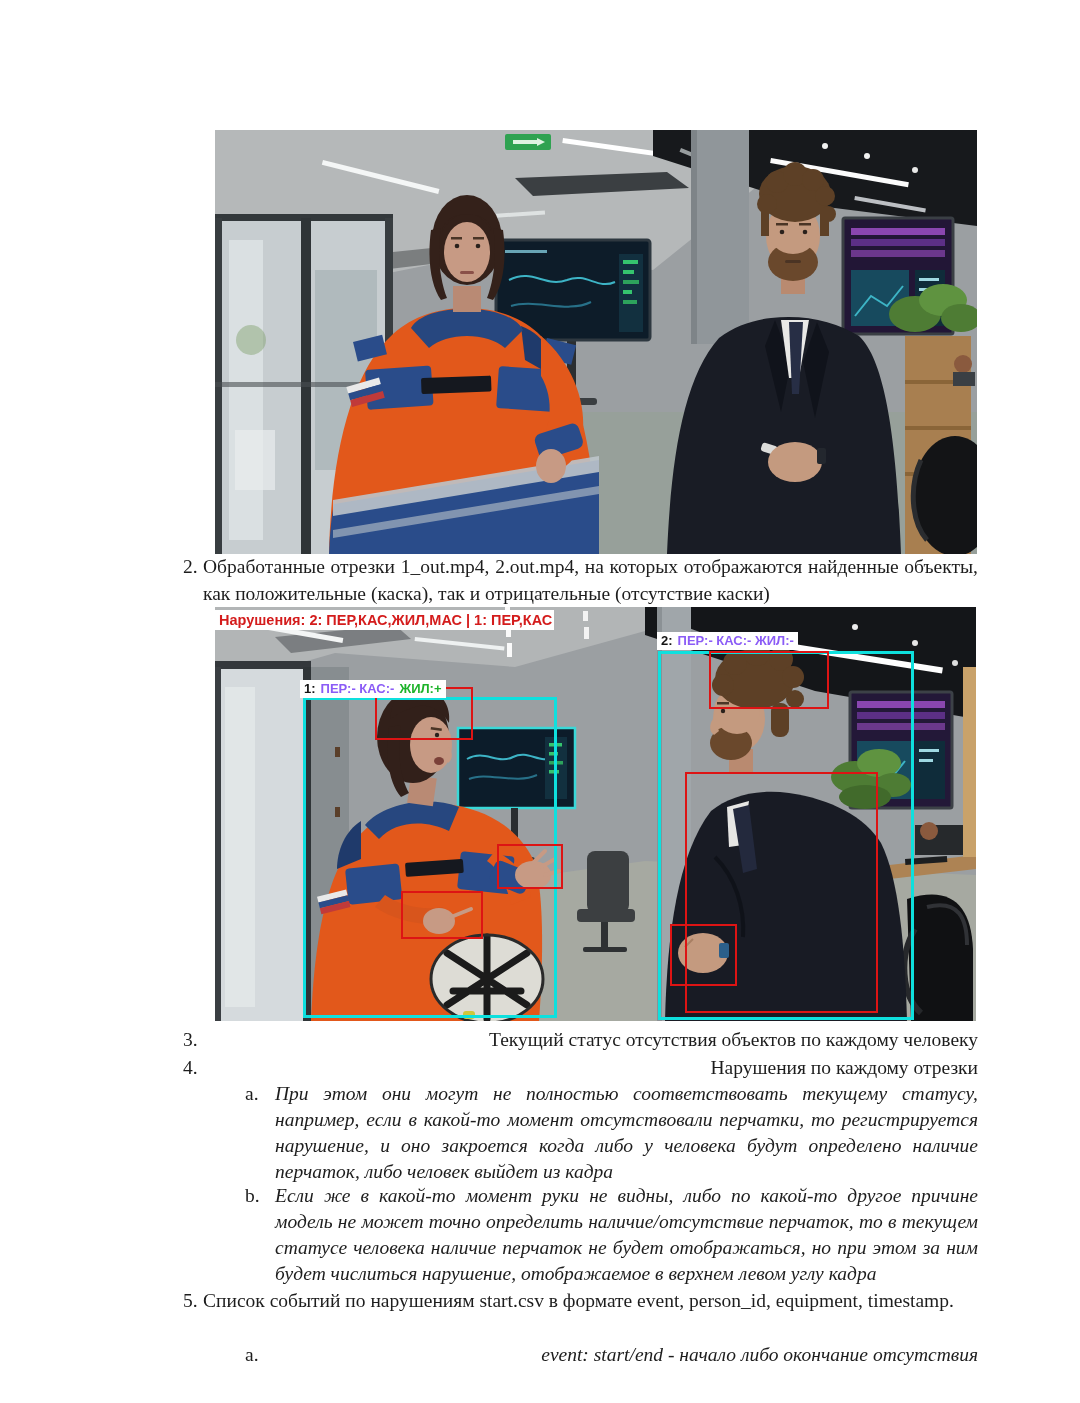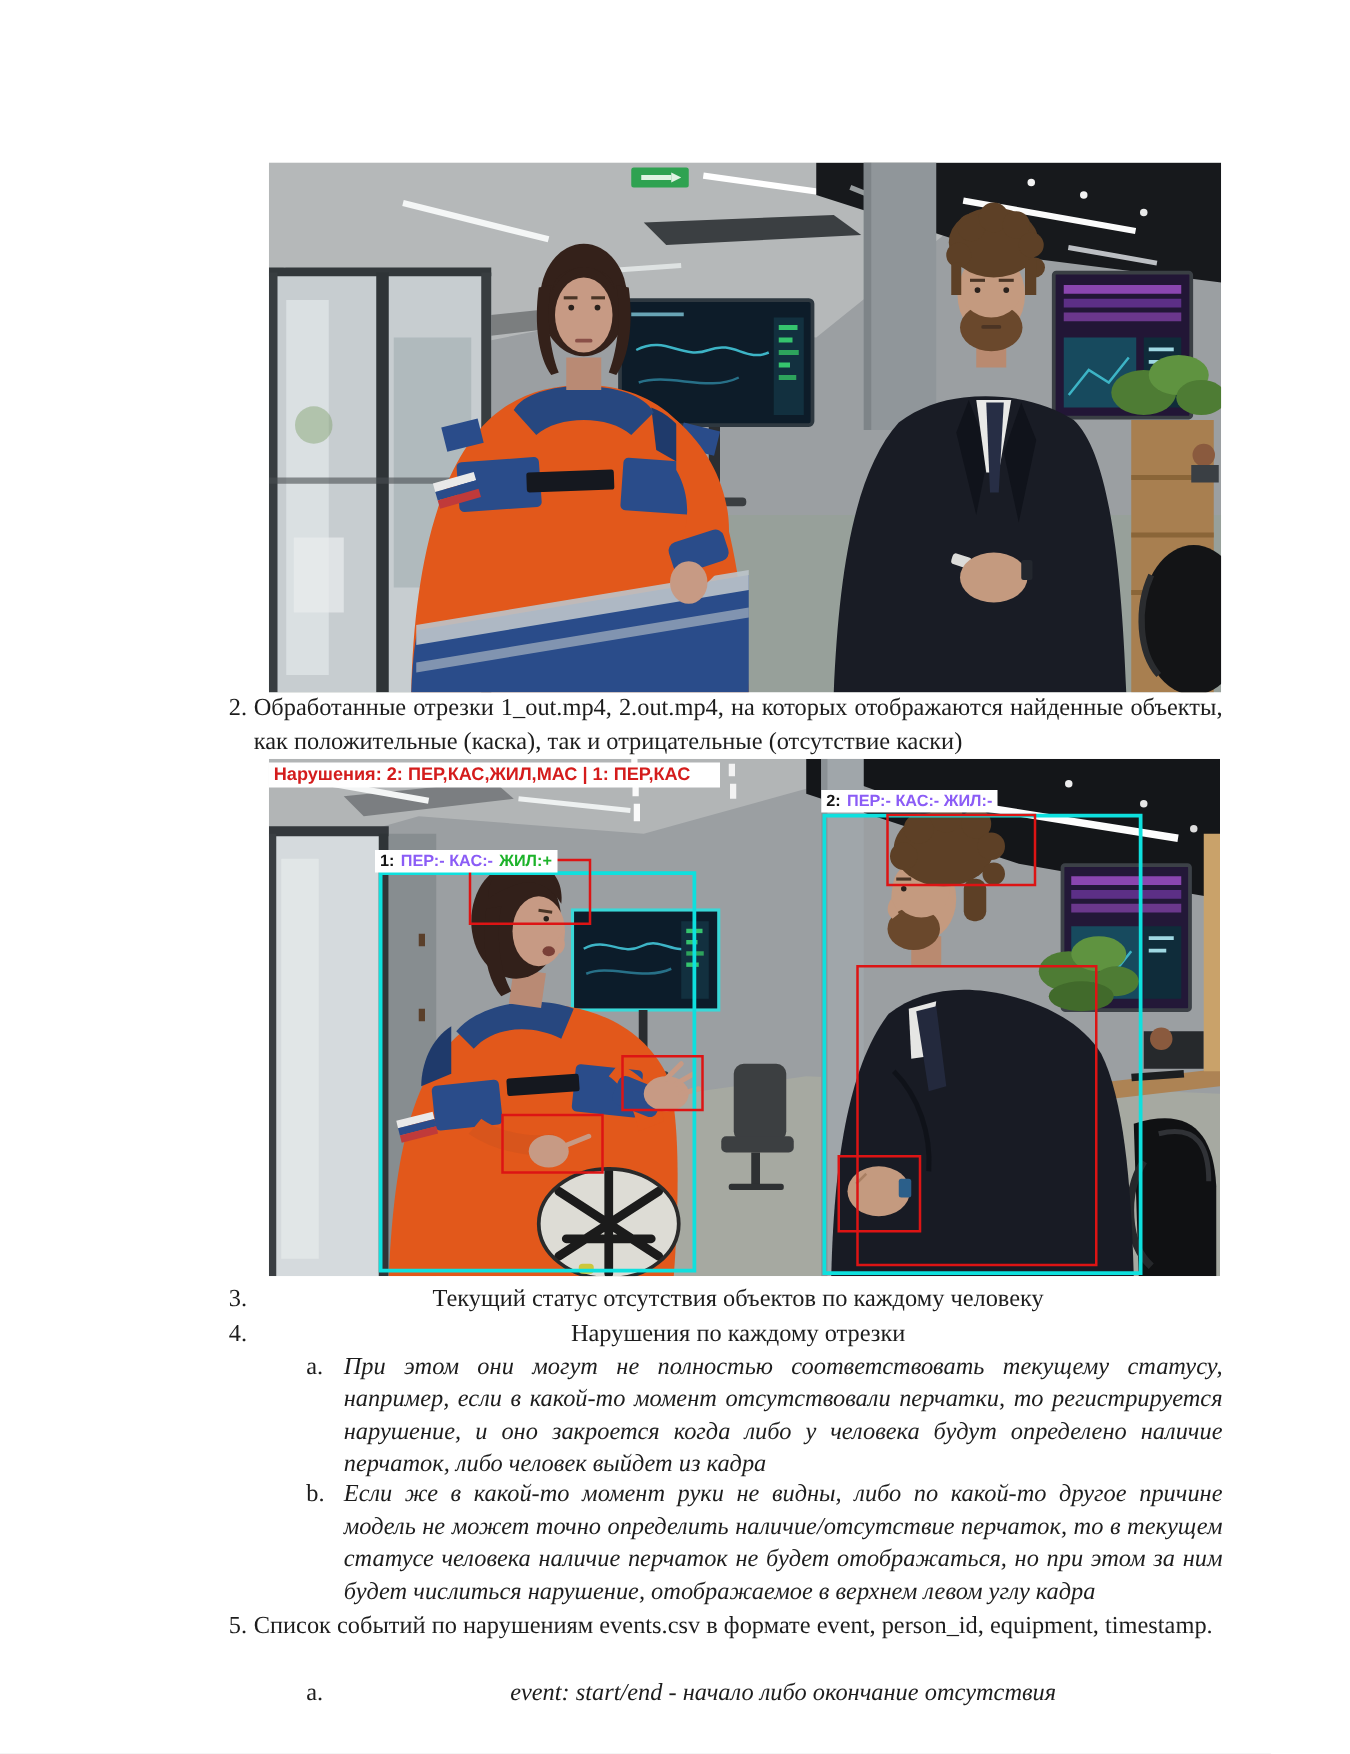--- a/index.html
+++ b/index.html
@@ -12,27 +12,27 @@
   .photo svg{display:block;}
   #photo1{left:215px;top:130px;width:762px;height:424px;}
   #photo2{left:215px;top:607px;width:761px;height:414px;}
 
   .item{position:absolute;color:#1d1d1d;font-size:19.5px;line-height:27px;}
   .item .num{position:absolute;left:0;top:0;}
   .item .body{margin-left:20px;text-align:justify;}
   .lvl1{left:183px;width:795px;}
   .lvl2{left:245px;width:733px;}
   .lvl2 .body{margin-left:30px;font-style:italic;}
-  .noJust .body{text-align:center;}
+  .noJust .body{text-align:right;}
   .sub-tight{line-height:26px;}
 
   
   .ov{position:absolute;box-sizing:border-box;}
   .banner{
-    left:0;top:3px;background:#ffffff;color:#d41c1c;padding:0 24px 0 4px;
+    left:0;top:3px;background:#ffffff;color:#d41c1c;padding:0 2px 0 4px;
     font:700 14.5px/20px "Liberation Sans","DejaVu Sans",sans-serif;
     white-space:nowrap;z-index:6;text-align:center;
   }
   .plabel{
     background:#ffffff;padding:0 4px;display:flex;gap:5px;white-space:nowrap;
     font:700 13px/18px "Liberation Sans","DejaVu Sans",sans-serif;z-index:6;
   }
   .plabel .pid{color:#141414;}
   .plabel .miss{color:#8b5cf6;}
   .plabel .ok{color:#1db32a;text-align:center;}
@@ -402,21 +402,21 @@
     <div class="body">При этом они могут не полностью соответствовать текущему статусу, например, если в какой-то момент отсутствовали перчатки, то регистрируется нарушение, и оно закроется когда либо у человека будут определено наличие перчаток, либо человек выйдет из кадра</div>
   </div>
 
   <div class="item lvl2 sub-tight" style="top:1183px;">
     <span class="num">b.</span>
     <div class="body">Если же в какой-то момент руки не видны, либо по какой-то другое причине модель не может точно определить наличие/отсутствие перчаток, то в текущем статусе человека наличие перчаток не будет отображаться, но при этом за ним будет числиться нарушение, отображаемое в верхнем левом углу кадра</div>
   </div>
 
   <div class="item lvl1" style="top:1287px;">
     <span class="num">5.</span>
-    <div class="body">Список событий по нарушениям events.csv в формате event, person_id, equipment, timestamp.</div>
+    <div class="body">Список событий по нарушениям start.csv в формате event, person_id, equipment, timestamp.</div>
   </div>
 
   <div class="item lvl2 noJust" style="top:1341px;">
     <span class="num">a.</span>
     <div class="body">event: start/end - начало либо окончание отсутствия</div>
   </div>
 
 </div>
 
 </body></html>

